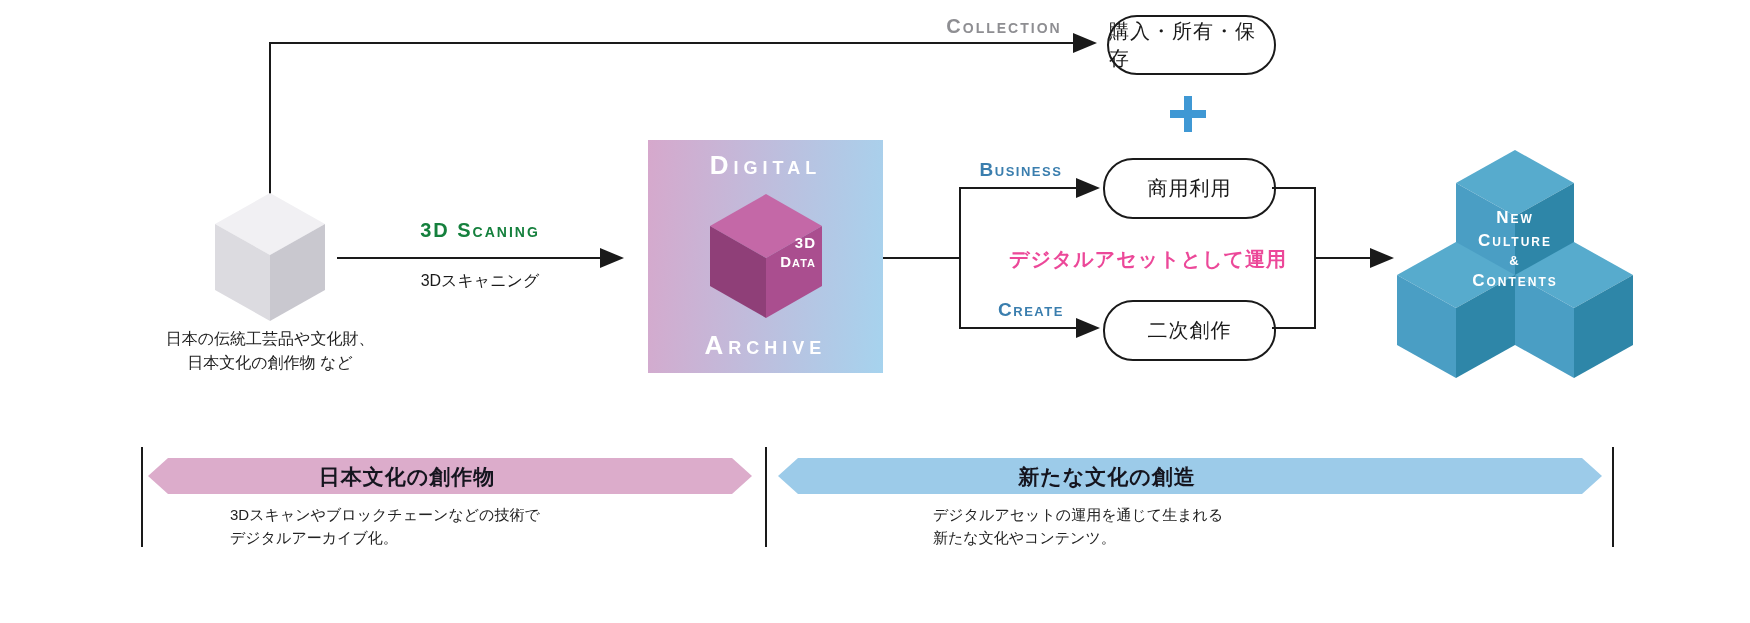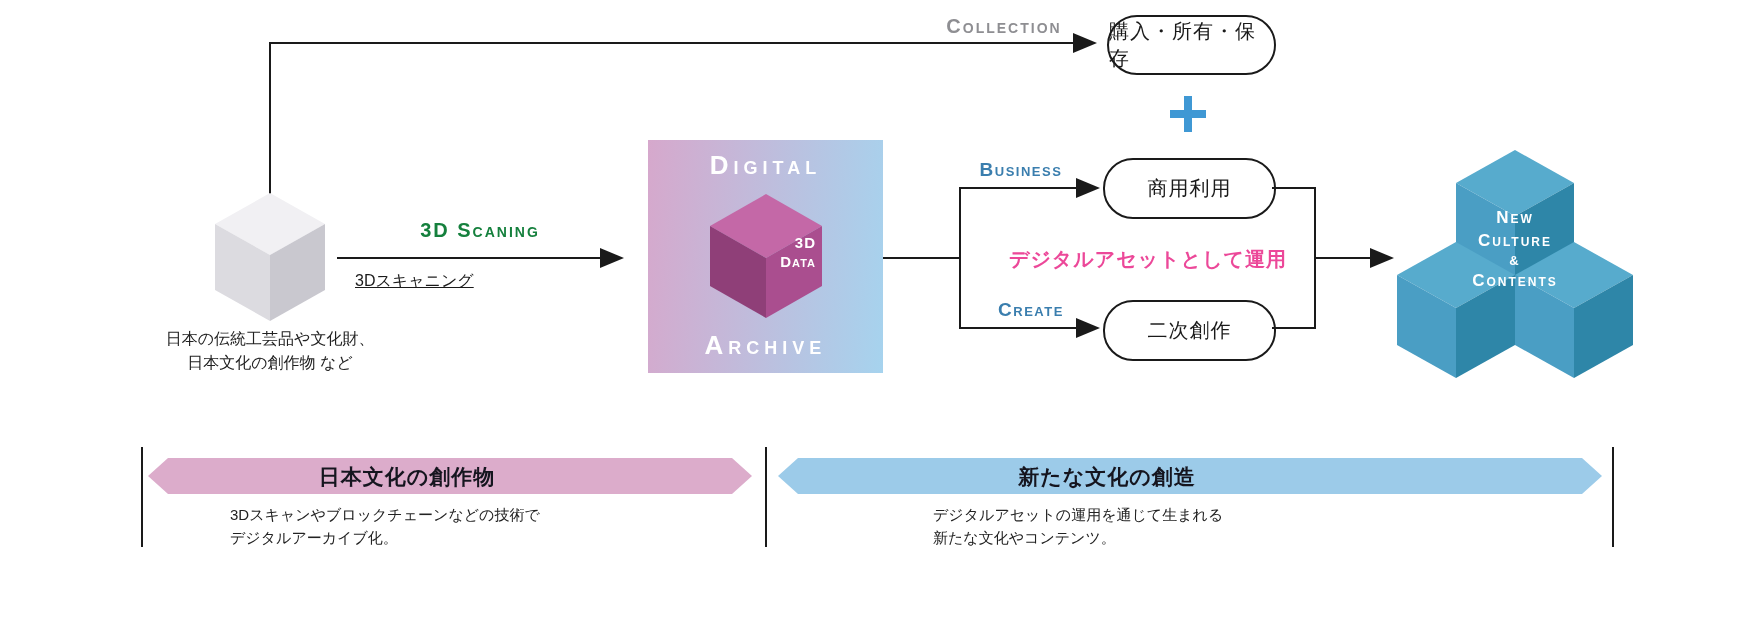--- a/index.html
+++ b/index.html
@@ -12,21 +12,21 @@
   .arr-r{position:absolute;width:0;height:0;
     border-top:10px solid transparent;border-bottom:10px solid transparent;
     border-left:24px solid #1a1a1a;}
   .sc{font-variant:small-caps;font-weight:bold;}
   .pill{
     position:absolute;border:2px solid #1a1a1a;border-radius:30px;background:#fff;
     display:flex;align-items:center;justify-content:center;
     font-size:20px;letter-spacing:1px;color:#1a1a1a;
   }
   .jp-caption{position:absolute;text-align:center;font-size:16px;line-height:24px;color:#222;}
-  .center-text{text-align:left;text-decoration:underline;}
+  .center-text{text-align:center;}
   .collection-label{font-size:20px;letter-spacing:2px;text-align:center;}
   .branch-label{font-size:19px;letter-spacing:1.5px;text-align:center;}
   .scan-label{font-size:20px;letter-spacing:2px;text-align:center;}
   .archive-box{position:absolute;left:648px;top:140px;width:235px;height:233px;
     background:linear-gradient(95deg,var(--c1,#d6a8cc),var(--c2,#a6d3ee));}
   .box-word{position:absolute;width:100%;text-align:center;color:#fff;
     font-size:26px;letter-spacing:5px;}
   .cube-word{position:absolute;text-align:right;color:#fff;font-size:15px;
     line-height:19px;letter-spacing:1px;}
   .asset-note{position:absolute;font-size:20px;font-weight:bold;text-align:center;letter-spacing:1px;}

